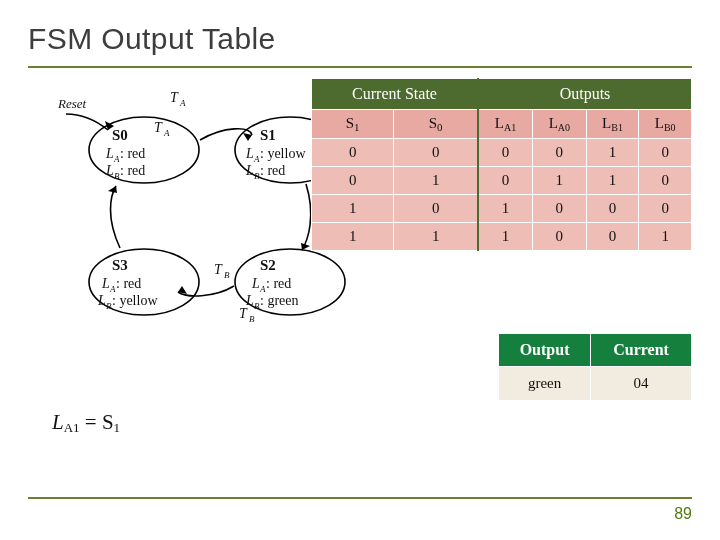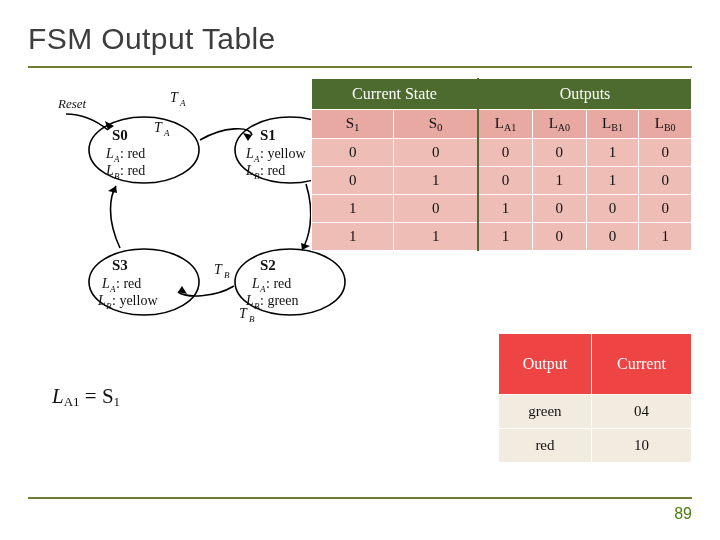--- a/index.html
+++ b/index.html
@@ -57,21 +57,21 @@
     top: 78px;
     width: 300px;
     height: 260px;
     margin-left: 38px;
   }
   .fsm-diagram svg { display: block; }
 
   .lbl-eq {
     position: absolute;
     left: 52px;
-    top: 384px;
+    top: 410px;
     font-family: "Liberation Serif", serif;
     font-size: 21px;
     color: #111;
   }
   .lbl-eq .sub {
     font-size: 13px;
     vertical-align: -3px;
   }
   .lbl-eq .it { font-style: italic; }
 
@@ -123,25 +123,25 @@
   
   .enc-table {
     position: absolute;
     left: 498px;
     top: 333px;
     border-collapse: collapse;
     width: 194px;
     font-family: "Liberation Serif", serif;
   }
   .enc-table th {
-    background: #ef4444;
+    background: #15803d;
     color: #ffffff;
     font-size: 16px;
-    font-weight: normal;
-    padding: 21px 6px;
+    font-weight: bold;
+    padding: 7px 6px;
     text-align: center;
     border: 1px solid #ffffff;
   }
   .enc-table td {
     background: #f2ece0;
     color: #111111;
     font-size: 15px;
     padding: 8px 6px;
     text-align: center;
     border: 1px solid #ffffff;
@@ -280,18 +280,14 @@
     <tr>
       <th>Output</th>
       <th>Current</th>
     </tr>
   </thead>
   <tbody>
     <tr>
       <td>green</td>
       <td>04</td>
     </tr>
-    <tr>
-      <td>red</td>
-      <td>10</td>
-    </tr>
   </tbody>
 </table>
 
 </body></html>

